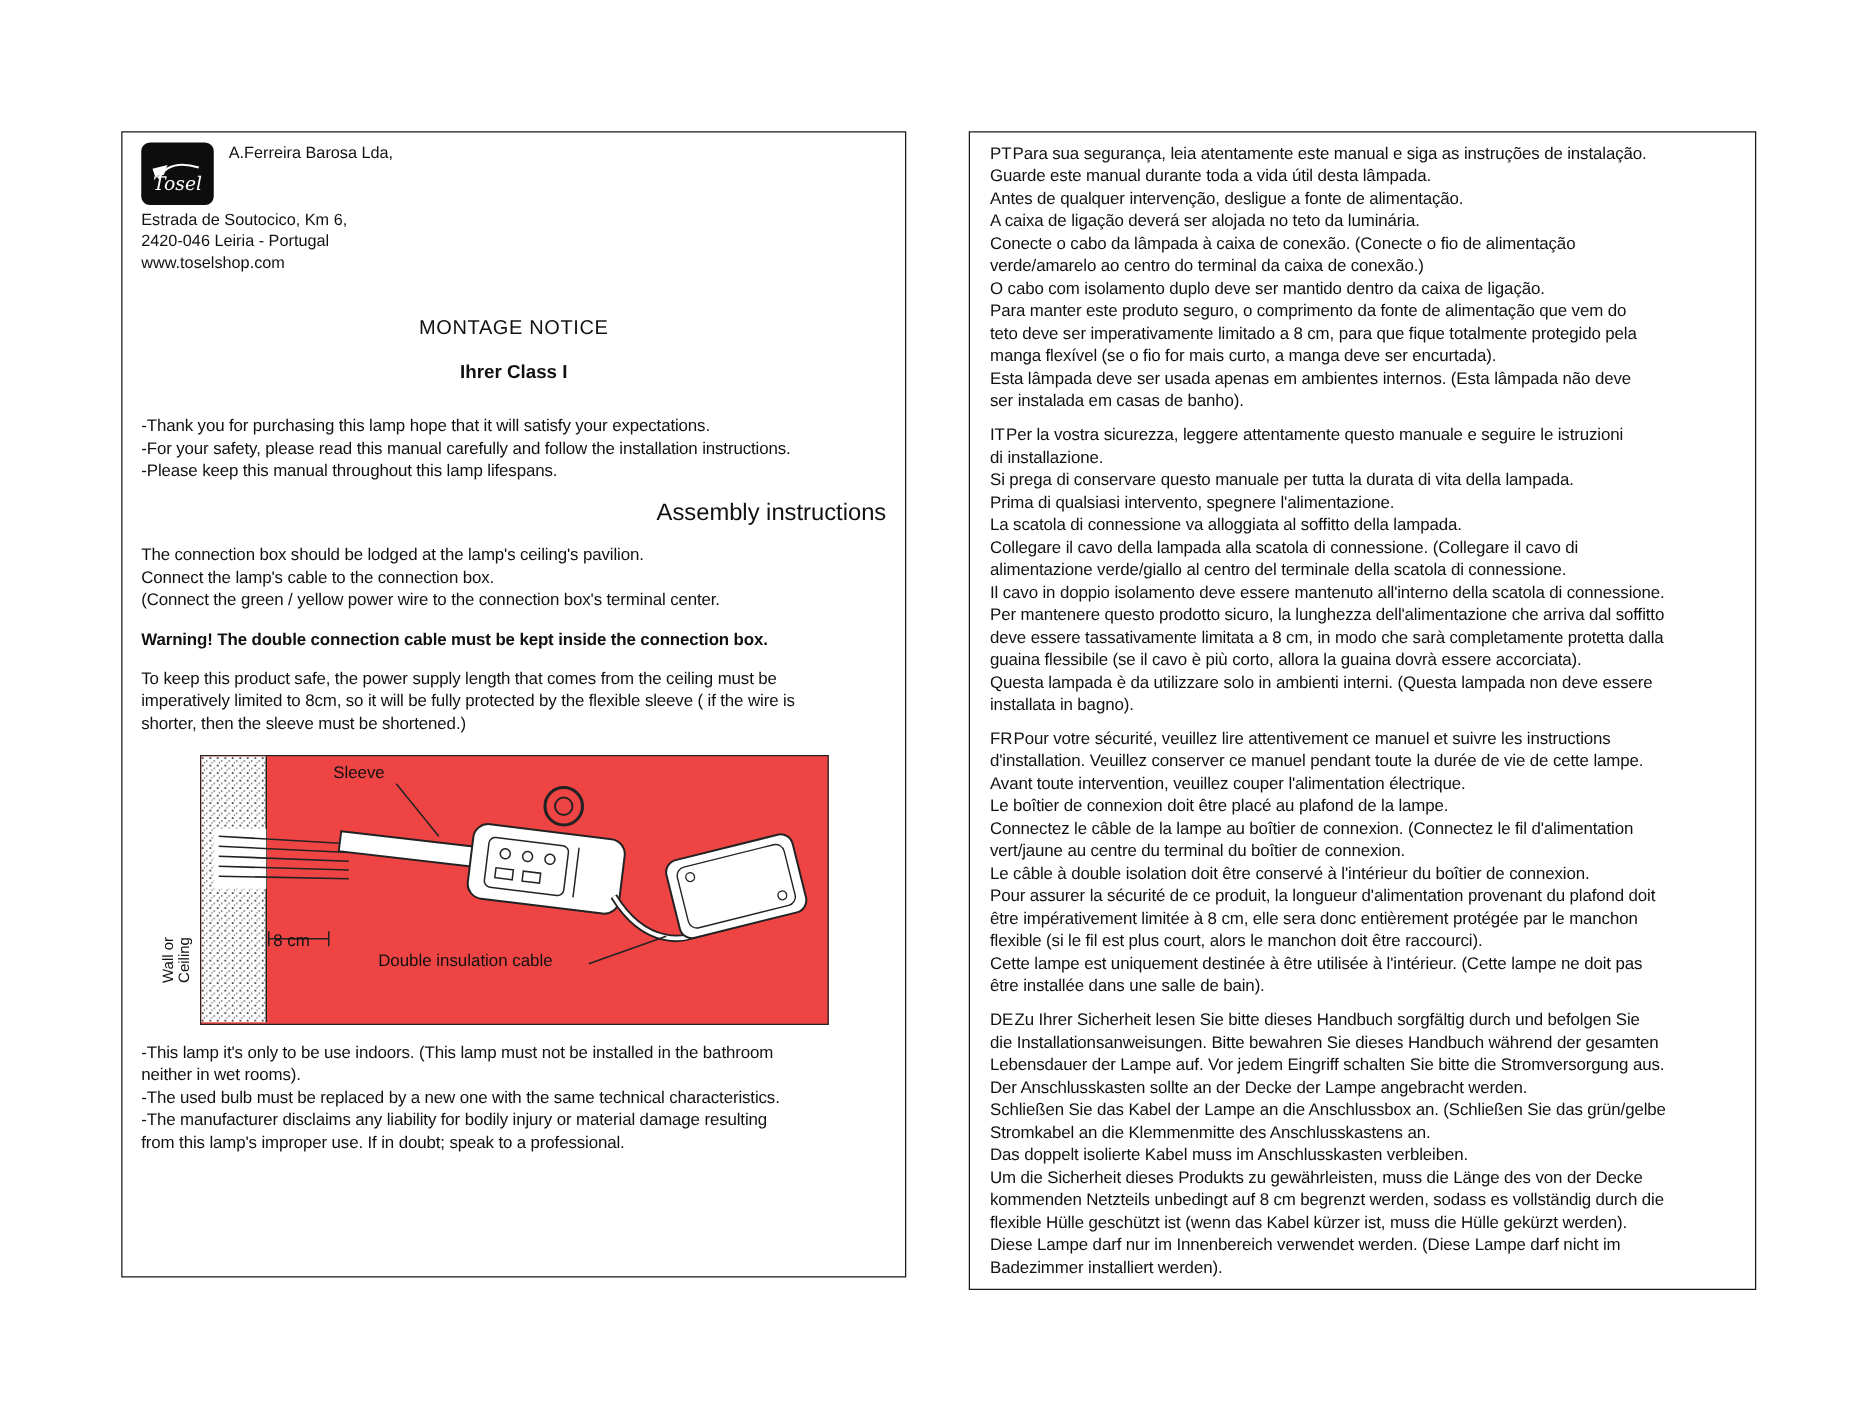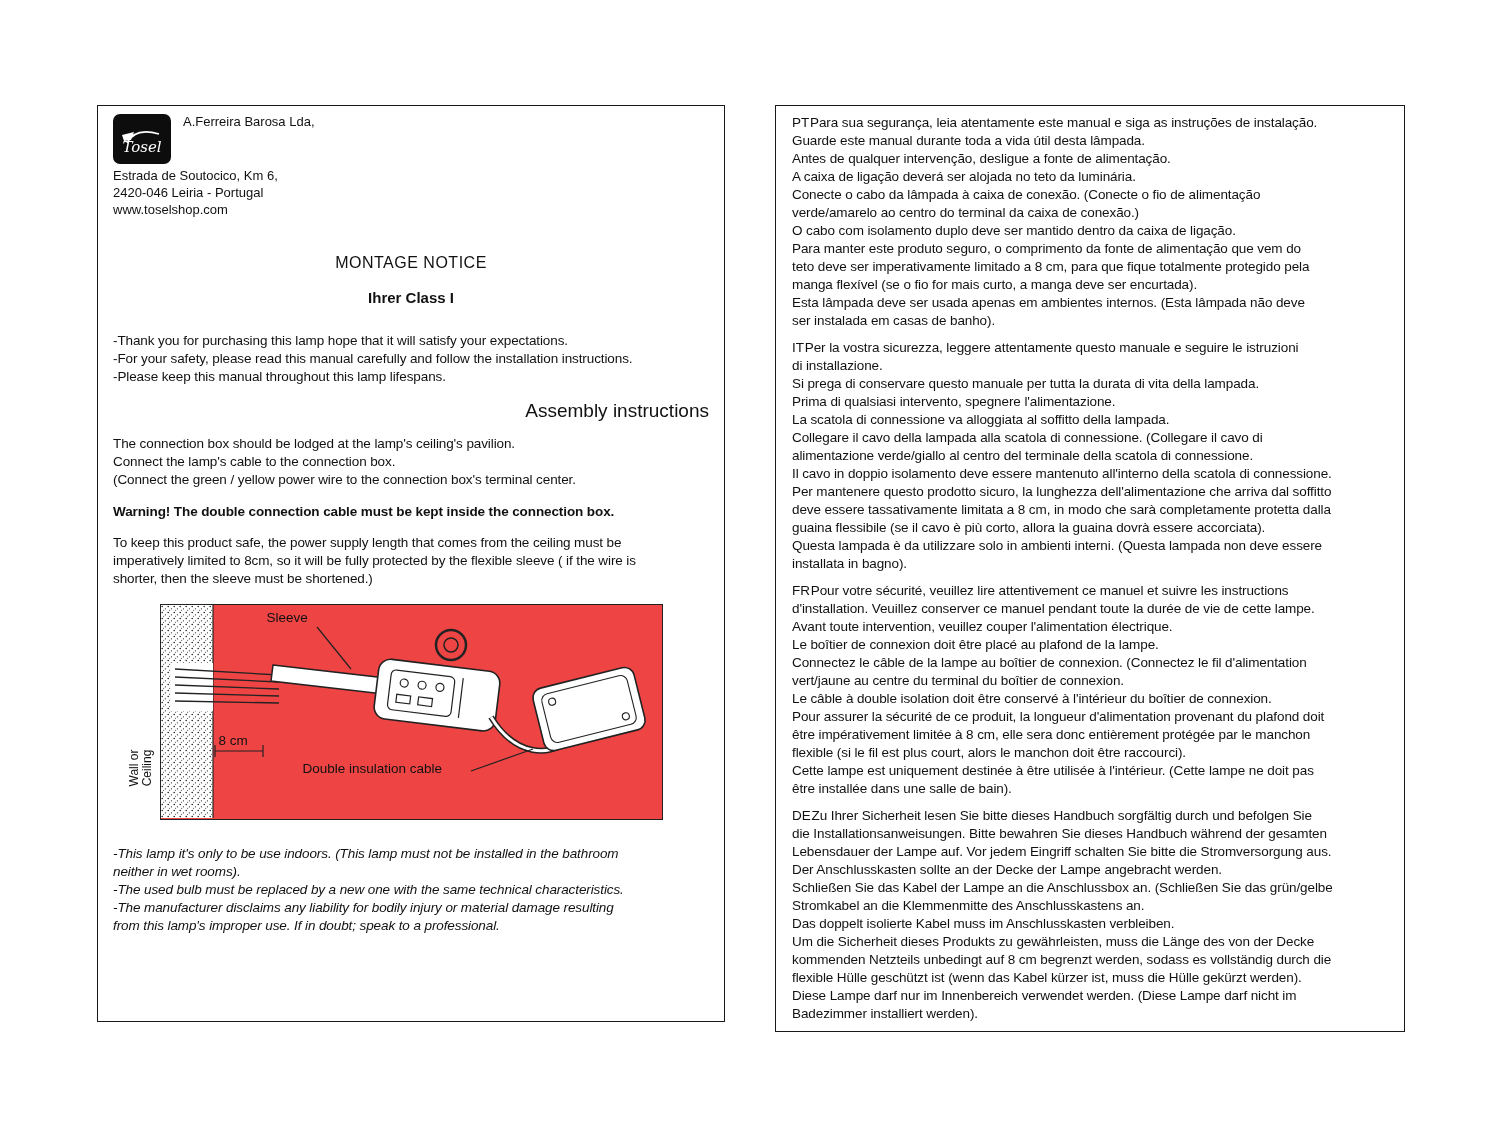--- a/index.html
+++ b/index.html
@@ -45,29 +45,29 @@
   .para { margin-top: 13px; }
 
   
   .diagram {
     position: relative; width: 503px; height: 216px;
     border: 1.5px solid #222; margin: 16px auto 0; background: #ef4444;
   }
   .diagram svg { display: block; }
   .lbl { position: absolute; font-size: 13.5px; color: #111; }
   .lbl.sleeve { left: 106px; top: 5px; }
-  .lbl.dim    { left: 58px;  top: 128px; }
+  .lbl.dim    { left: 58px;  top: 140px; }
   .lbl.cable  { left: 142px; top: 156px; }
   .lbl.wall {
     left: -58px; top: 150px; width: 76px; text-align: center;
     transform: rotate(-90deg); font-size: 12px; line-height: 13px;
     white-space: pre-line;
   }
   .safety-head { margin-top: 20px; }
-  .safety-text { margin-top: 25px; font-style: italic; }
+  .safety-text { margin-top: 13px; }
 
   
   .sect { font-size: 13.5px; line-height: 18px; margin: 0 0 9px; letter-spacing: -0.1px; }
   .lang { margin-right: 1px; }
 </style>
 </head>
 <body>
 
 <div>
 

